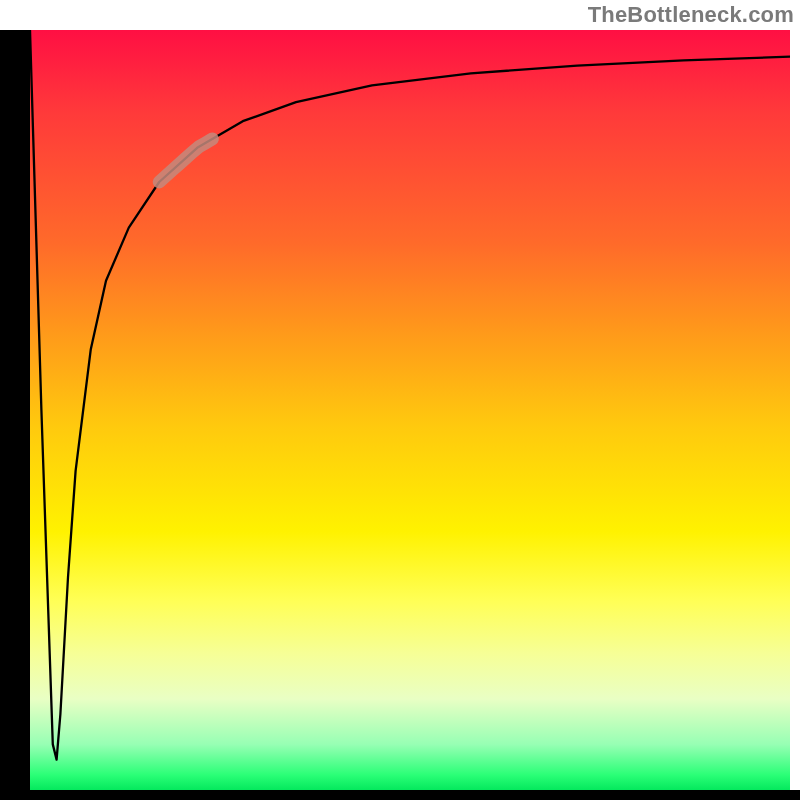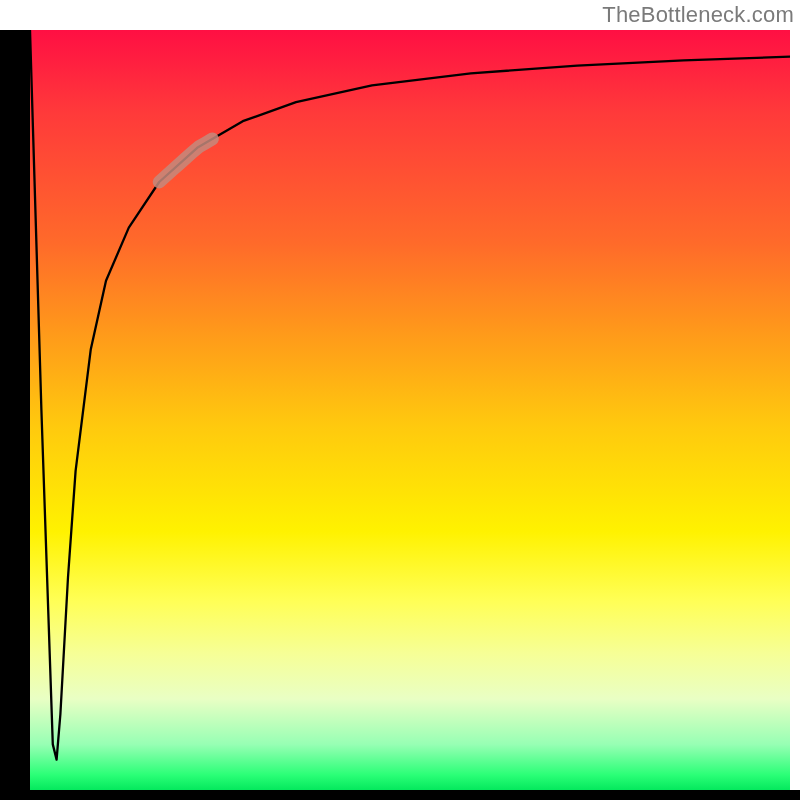--- a/index.html
+++ b/index.html
@@ -15,21 +15,21 @@
     position: relative;
     width: 800px;
     height: 800px;
   }
   .watermark {
     position: absolute;
     top: 2px;
     right: 6px;
     font-size: 22px;
     color: #7a7a7a;
-    font-weight: 400;
+    font-weight: 700;
     letter-spacing: 0.2px;
     user-select: none;
   }
   .plot-area {
     position: absolute;
     left: 30px;
     top: 30px;
     width: 760px;
     height: 760px;
     overflow: hidden;

